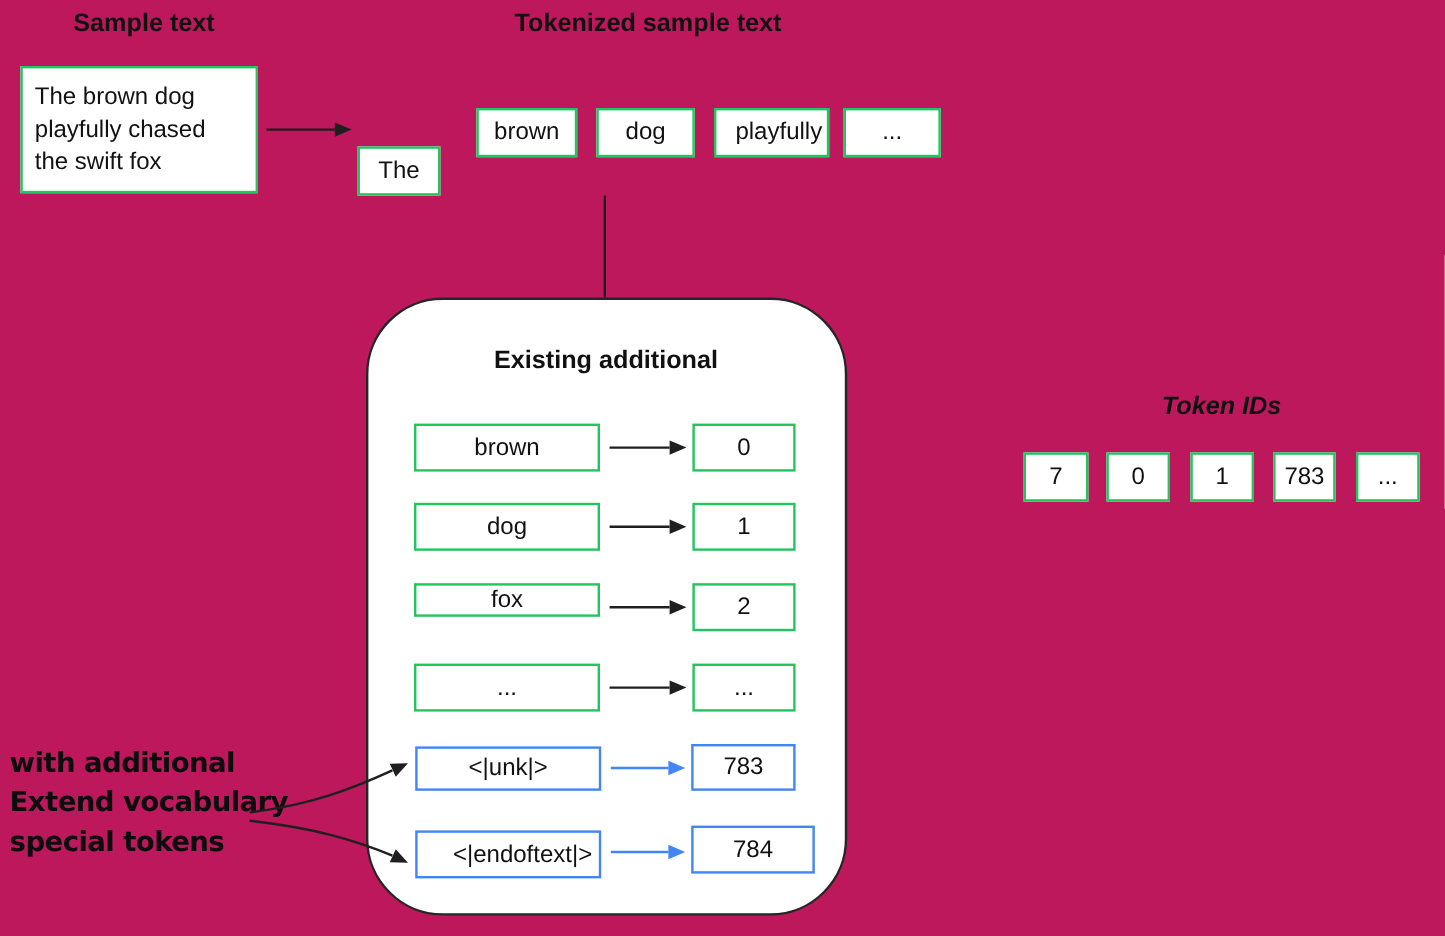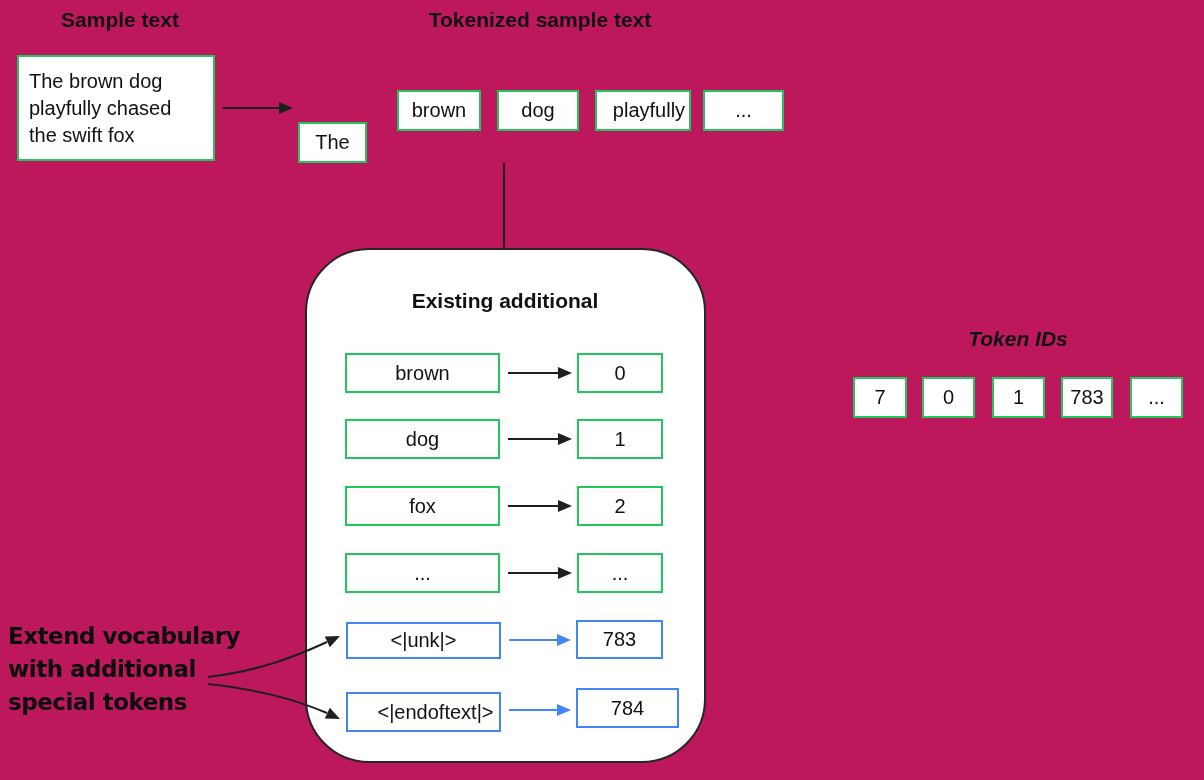--- a/index.html
+++ b/index.html
@@ -43,41 +43,41 @@
   <div class="box" style="left:397px;top:90px;width:84px;height:41px;">brown</div>
   <div class="box" style="left:497px;top:90px;width:82px;height:41px;">dog</div>
   <div class="box" style="left:595px;top:90px;width:96px;height:41px;padding-left:12px;">playfully</div>
   <div class="box" style="left:703px;top:90px;width:81px;height:41px;">...</div>
 
   <div id="vocab-container"></div>
   <div class="heading" style="left:355px;top:289px;width:300px;">Existing additional</div>
 
   <div class="box" style="left:345px;top:353px;width:155px;height:40px;">brown</div>
   <div class="box" style="left:345px;top:419px;width:155px;height:40px;">dog</div>
-  <div class="box" style="left:345px;top:486px;width:155px;height:40px;">fox</div>
+  <div class="box" style="left:345px;top:486px;width:155px;height:28px;">fox</div>
   <div class="box" style="left:345px;top:553px;width:155px;height:40px;">...</div>
   <div class="box special" style="left:346px;top:622px;width:155px;height:37px;">&lt;|unk|&gt;</div>
   <div class="box special" style="left:346px;top:692px;width:155px;height:40px;padding-left:24px;">&lt;|endoftext|&gt;</div>
 
   <div class="box" style="left:577px;top:353px;width:86px;height:40px;">0</div>
   <div class="box" style="left:577px;top:419px;width:86px;height:40px;">1</div>
   <div class="box" style="left:577px;top:486px;width:86px;height:40px;">2</div>
   <div class="box" style="left:577px;top:553px;width:86px;height:40px;">...</div>
   <div class="box special" style="left:576px;top:620px;width:87px;height:39px;">783</div>
   <div class="box special" style="left:576px;top:688px;width:103px;height:40px;">784</div>
 
   <div class="box" style="left:853px;top:377px;width:54px;height:41px;">7</div>
   <div class="box" style="left:922px;top:377px;width:53px;height:41px;">0</div>
   <div class="box" style="left:992px;top:377px;width:53px;height:41px;">1</div>
   <div class="box" style="left:1061px;top:377px;width:52px;height:41px;">783</div>
   <div class="box" style="left:1130px;top:377px;width:53px;height:41px;">...</div>
 
   <div class="annotation">
+    <div>with additional</div>
     <div>Extend vocabulary</div>
-    <div>with additional</div>
     <div>special tokens</div>
   </div>
 
   <svg class="connectors" width="1204" height="780" viewBox="0 0 1204 780">
 
     <g>
       <line class="stroke-black" x1="222" y1="108" x2="279" y2="108"></line>
       <polygon class="fill-black" points="279,102 293,108 279,114"></polygon>
     </g>
 

